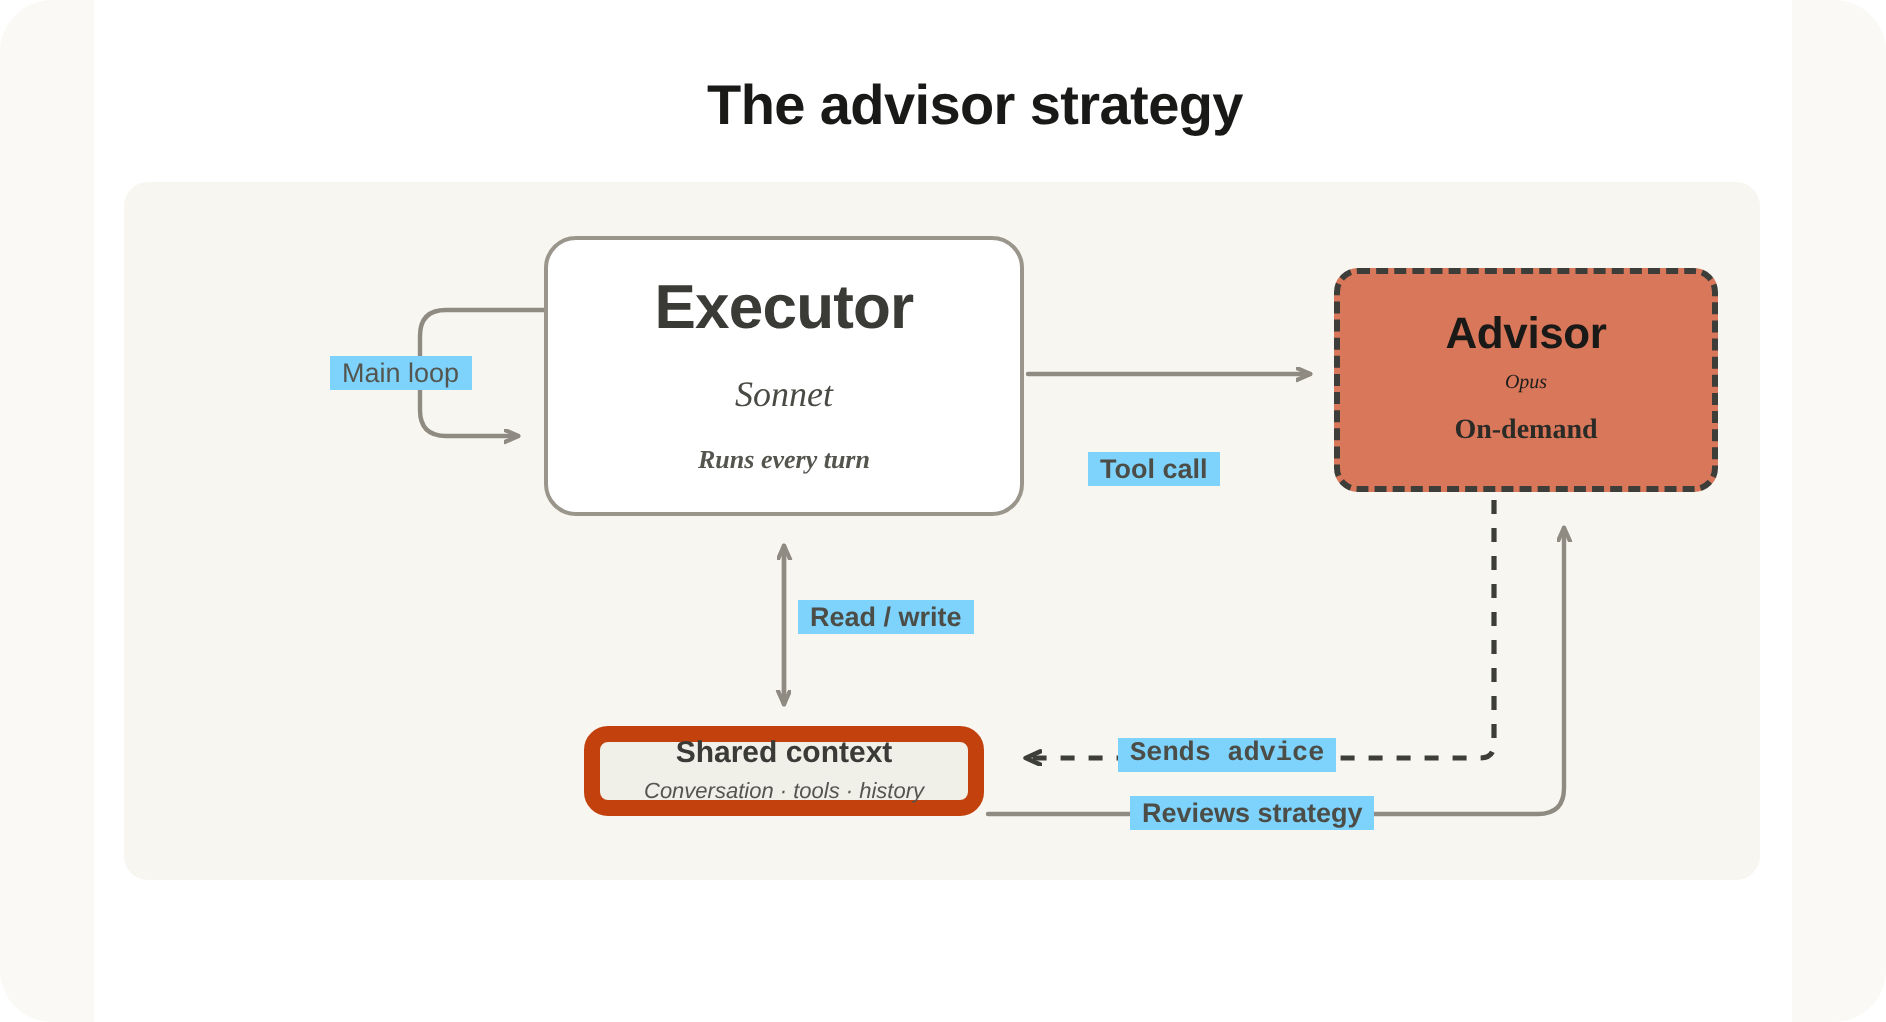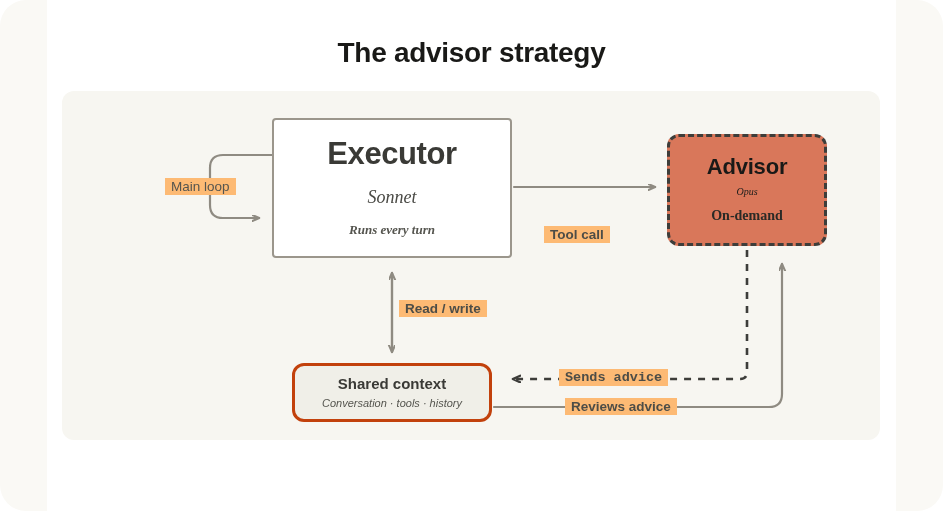--- a/index.html
+++ b/index.html
@@ -26,21 +26,21 @@
     position: absolute;
     left: 47px;
     top: 0px;
     width: 849px;
     height: 511px;
     background: #ffffff;
     box-sizing: border-box;
   }
   #title {
     position: absolute;
-    left: 0;
+    left: 16px;
     top: 37px;
     width: 849px;
     text-align: center;
     font-size: 28px;
     font-weight: 700;
     color: #191917;
     letter-spacing: -0.3px;
   }
   #panel {
     position: absolute;
@@ -60,21 +60,21 @@
     justify-content: center;
     text-align: center;
   }
   #executor {
     left: 225px;
     top: 118px;
     width: 240px;
     height: 140px;
     background: #ffffff;
     border: 2px solid #9b968c;
-    border-radius: 4px;
+    border-radius: 16px;
   }
   #executor .node-title {
     font-size: 31px;
     font-weight: 700;
     color: #3a3a36;
     letter-spacing: -0.4px;
     line-height: 1;
   }
   #executor .node-sub {
     font-family: "Liberation Serif", serif;
@@ -87,21 +87,21 @@
     font-family: "Liberation Serif", serif;
     font-style: italic;
     font-weight: 700;
     font-size: 13px;
     color: #55554f;
     margin-top: 14px;
   }
   #advisor {
     left: 620px;
     top: 134px;
-    width: 160px;
+    width: 192px;
     height: 112px;
     background: #d9775a;
     border: 3px dashed #3d3d3a;
     border-radius: 12px;
   }
   #advisor .node-title {
     font-size: 22px;
     font-weight: 700;
     color: #191917;
     letter-spacing: -0.2px;
@@ -118,44 +118,44 @@
     font-family: "Liberation Serif", serif;
     font-weight: 700;
     font-size: 14px;
     color: #2a2a26;
     margin-top: 11px;
   }
   #shared {
     left: 245px;
     top: 363px;
     width: 200px;
-    height: 59px;
+    height: 45px;
     background: #f0efe8;
-    border: 3px solid #c2410c;
+    border: 8px solid #c2410c;
     border-radius: 12px;
   }
   #shared .node-title {
     font-size: 15px;
     font-weight: 700;
     color: #3a3a36;
     line-height: 1;
   }
   #shared .node-sub {
     font-family: Liberation Sans, sans-serif;
     font-style: italic;
     font-size: 11px;
     color: #55554f;
     margin-top: 6px;
   }
   .edge-label {
     position: absolute;
     font-size: 13.5px;
     font-weight: 700;
     color: #4d4d47;
-    background: #fdba74;
+    background: #7dd3fc;
     padding: 1px 6px;
     white-space: nowrap;
   }
   #lbl-mainloop { left: 118px; top: 178px; font-weight: 400; color: #55554f; }
   #lbl-toolcall { left: 497px; top: 178px; margin-top: 48px; }
   #lbl-readwrite { left: 352px; top: 300px; }
   #lbl-sendsadvice { left: 512px; top: 369px; font-family: Liberation Mono, monospace; }
   #lbl-reviewscontext { left: 518px; top: 398px; }
   #edges {
     position: absolute;
@@ -231,17 +231,17 @@
 
     <div class="node" id="shared">
       <div class="node-title">Shared context</div>
       <div class="node-sub">Conversation · tools · history</div>
     </div>
 
     <div class="edge-label" id="lbl-mainloop">Main loop</div>
     <div class="edge-label" id="lbl-toolcall">Tool call</div>
     <div class="edge-label" id="lbl-readwrite">Read / write</div>
     <div class="edge-label" id="lbl-sendsadvice">Sends advice</div>
-    <div class="edge-label" id="lbl-reviewscontext">Reviews advice</div>
+    <div class="edge-label" id="lbl-reviewscontext">Reviews strategy</div>
 
 
   </div>
 </div>
 
 </body></html>

